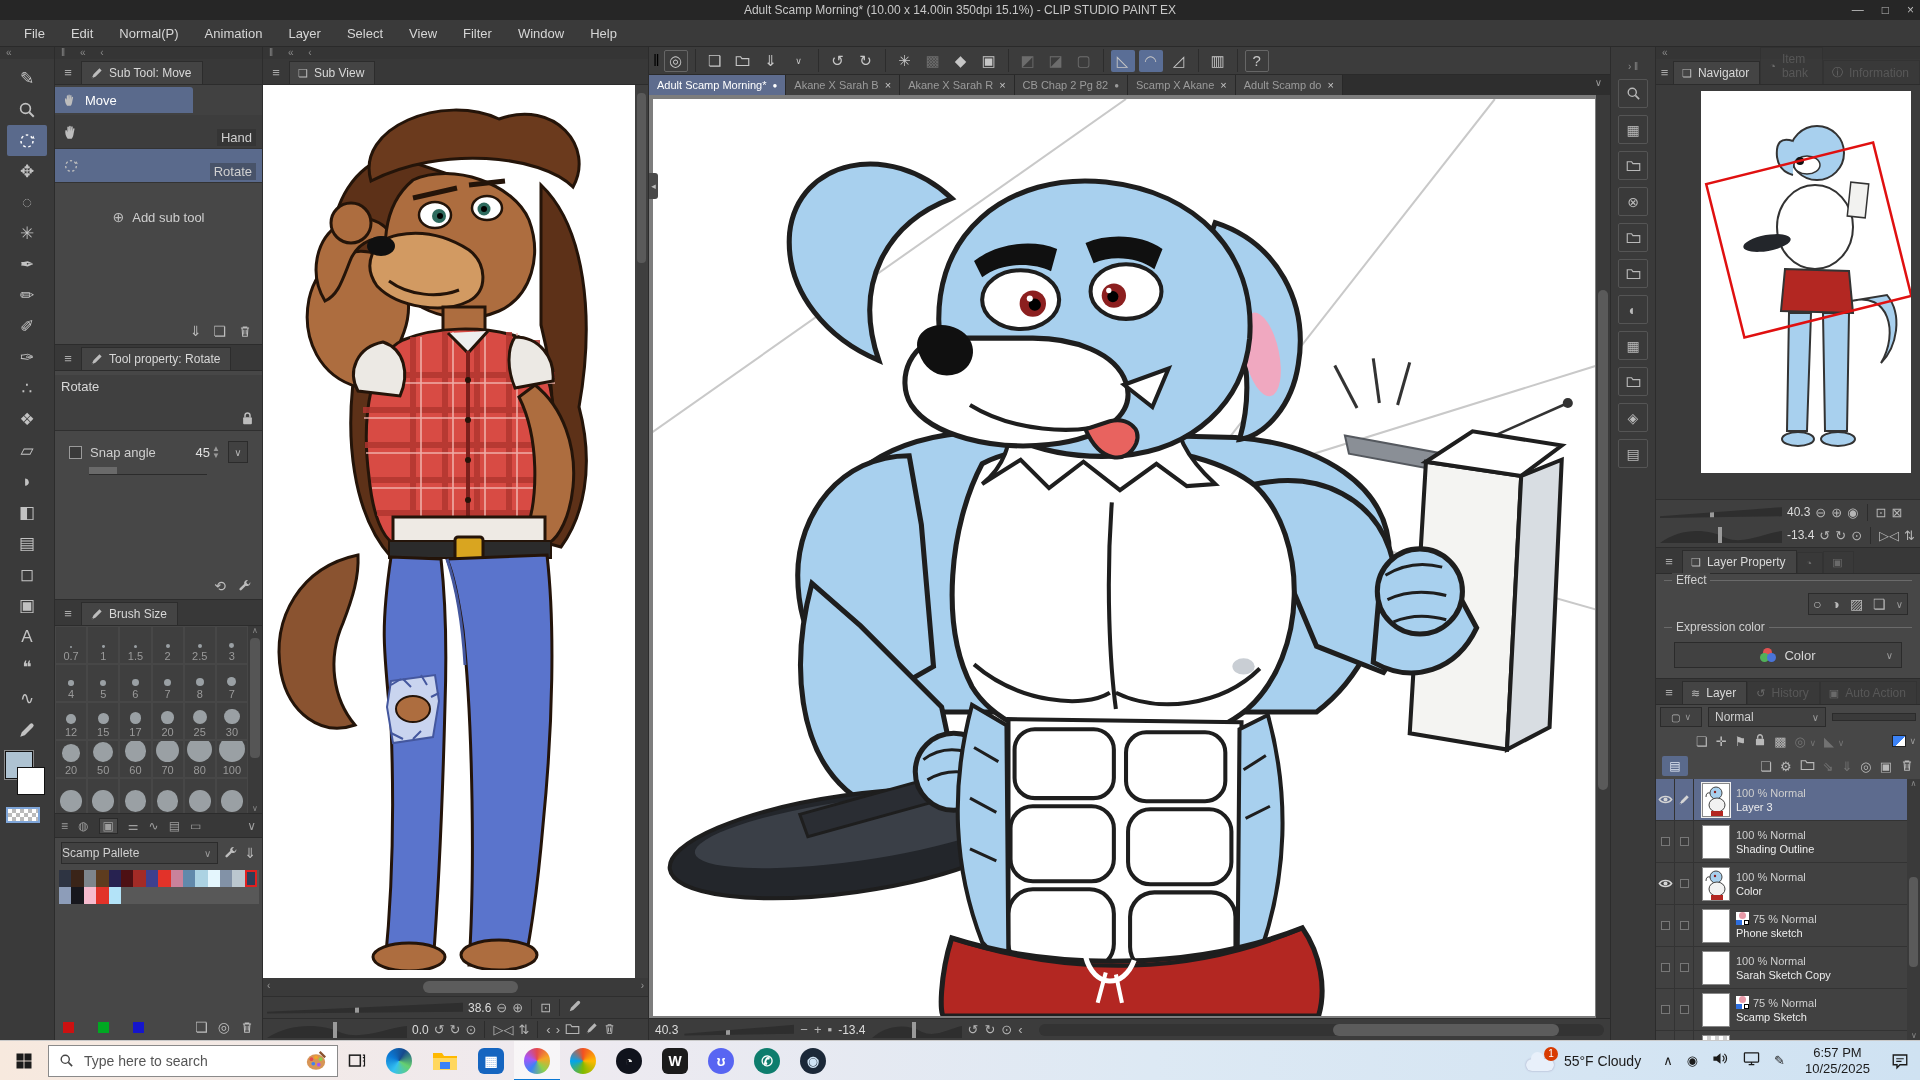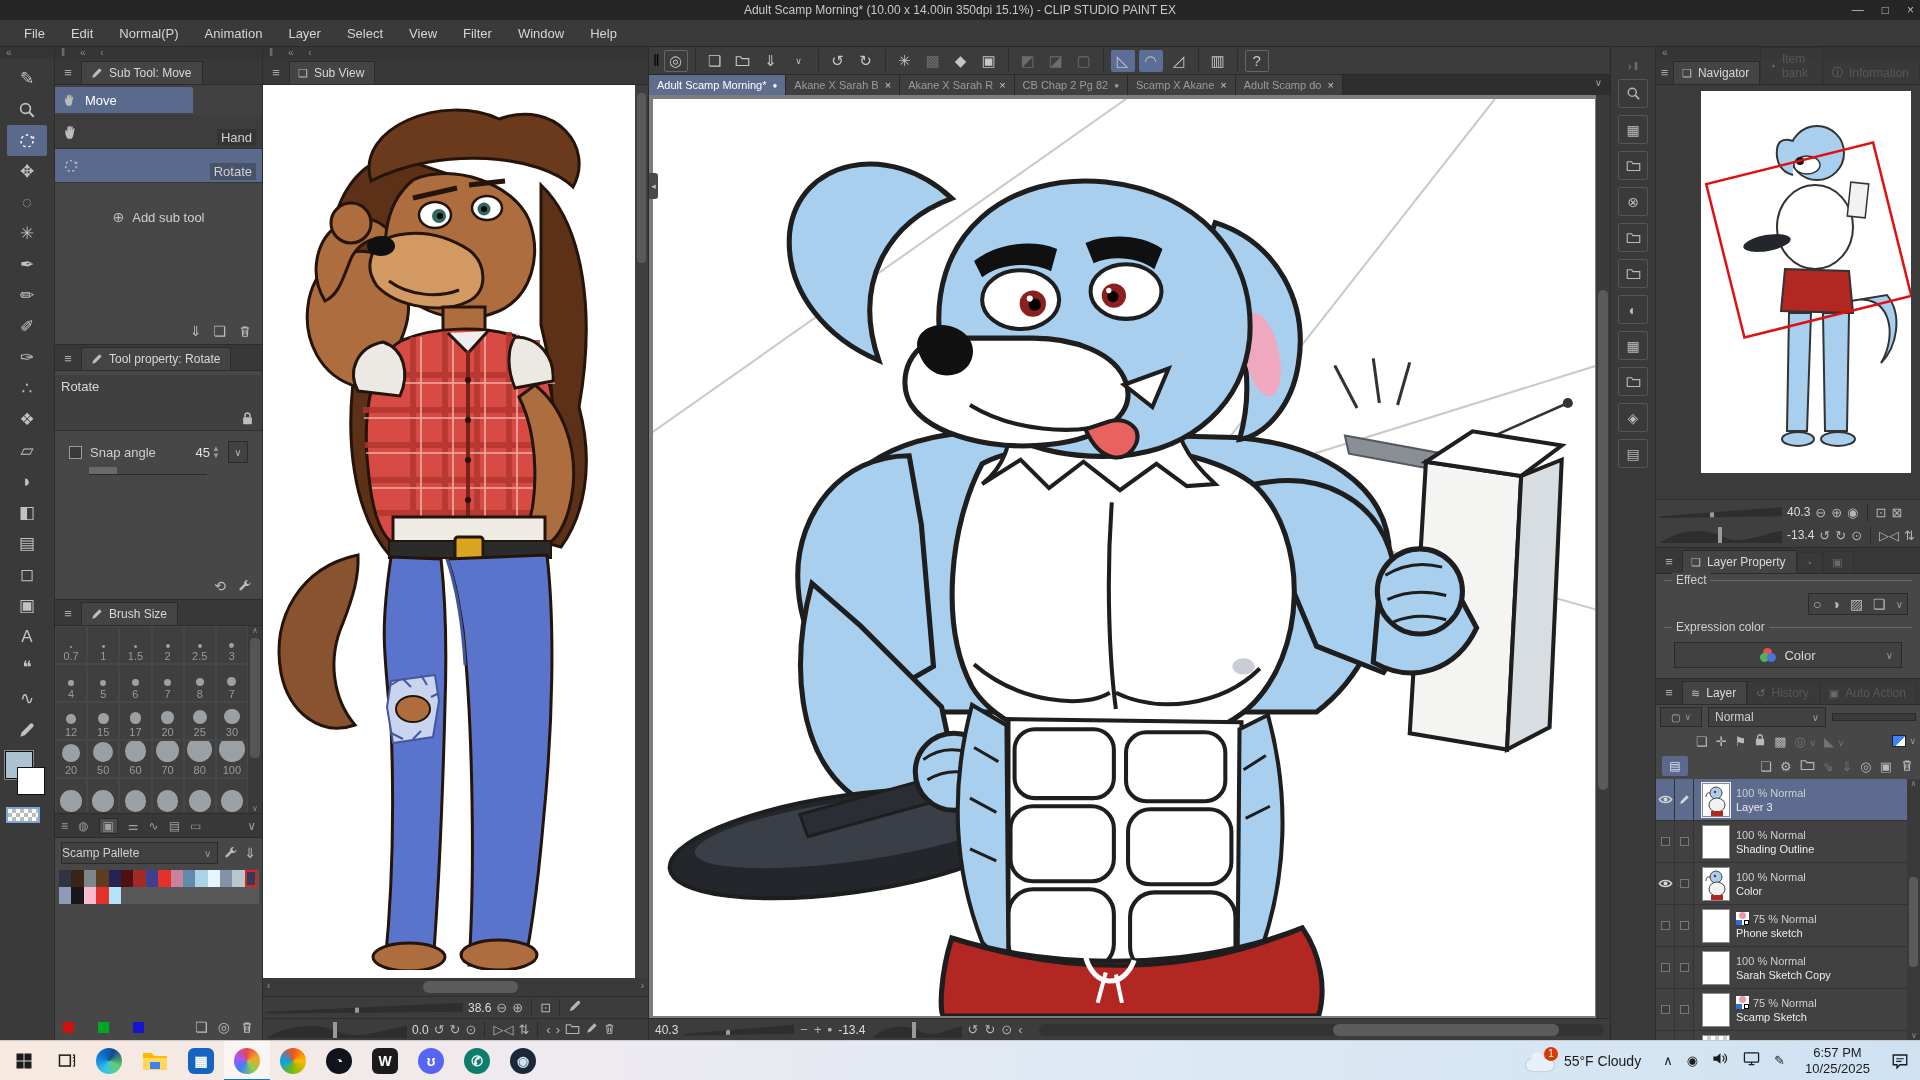--- a/index.html
+++ b/index.html
@@ -1278,20 +1278,35 @@
       </div>
     </div>
   </div>
 
   <div class="taskbar">
     <div class="startbtn">
       <svg width="18" height="18" fill="#1b1b1b">
           <use href="#i-win"></use>
         </svg>
     </div>
+    <div class="searchbox">
+      <svg width="15" height="15" style="color:#444">
+          <use href="#i-zoom"></use>
+        </svg>
+      <span class="ph">Type here to search</span>
+      <svg width="22" height="22" viewBox="0 0 24 24">
+        <ellipse cx="12" cy="13" rx="10" ry="8.5" fill="#d79556"></ellipse>
+        <circle cx="7" cy="10" r="2" fill="#e5484d"></circle>
+          <circle cx="12" cy="8" r="2" fill="#f5a524"></circle>
+        <circle cx="17" cy="10" r="2" fill="#8bd14d"></circle>
+          <circle cx="9" cy="15" r="2" fill="#3b82f6"></circle>
+        <circle cx="15" cy="16" r="2" fill="#a855f7"></circle>
+          <path d="M16 2 L22 8" stroke="#8a5330" stroke-width="2.5"></path>
+      </svg>
+    </div>
     <div class="tv-btn">
       <svg width="20" height="20" style="color:#1b1b1b">
           <use href="#i-taskview"></use>
         </svg>
     </div>
     <div class="apps" id="taskbar-apps">
         <div class="app">
           <span class="ic circ" style="background: conic-gradient(from 210deg, rgb(53, 193, 241), rgb(10, 120, 212), rgb(23, 74, 140), rgb(102, 208, 110), rgb(53, 193, 241));"></span>
         </div>
         <div class="app">

